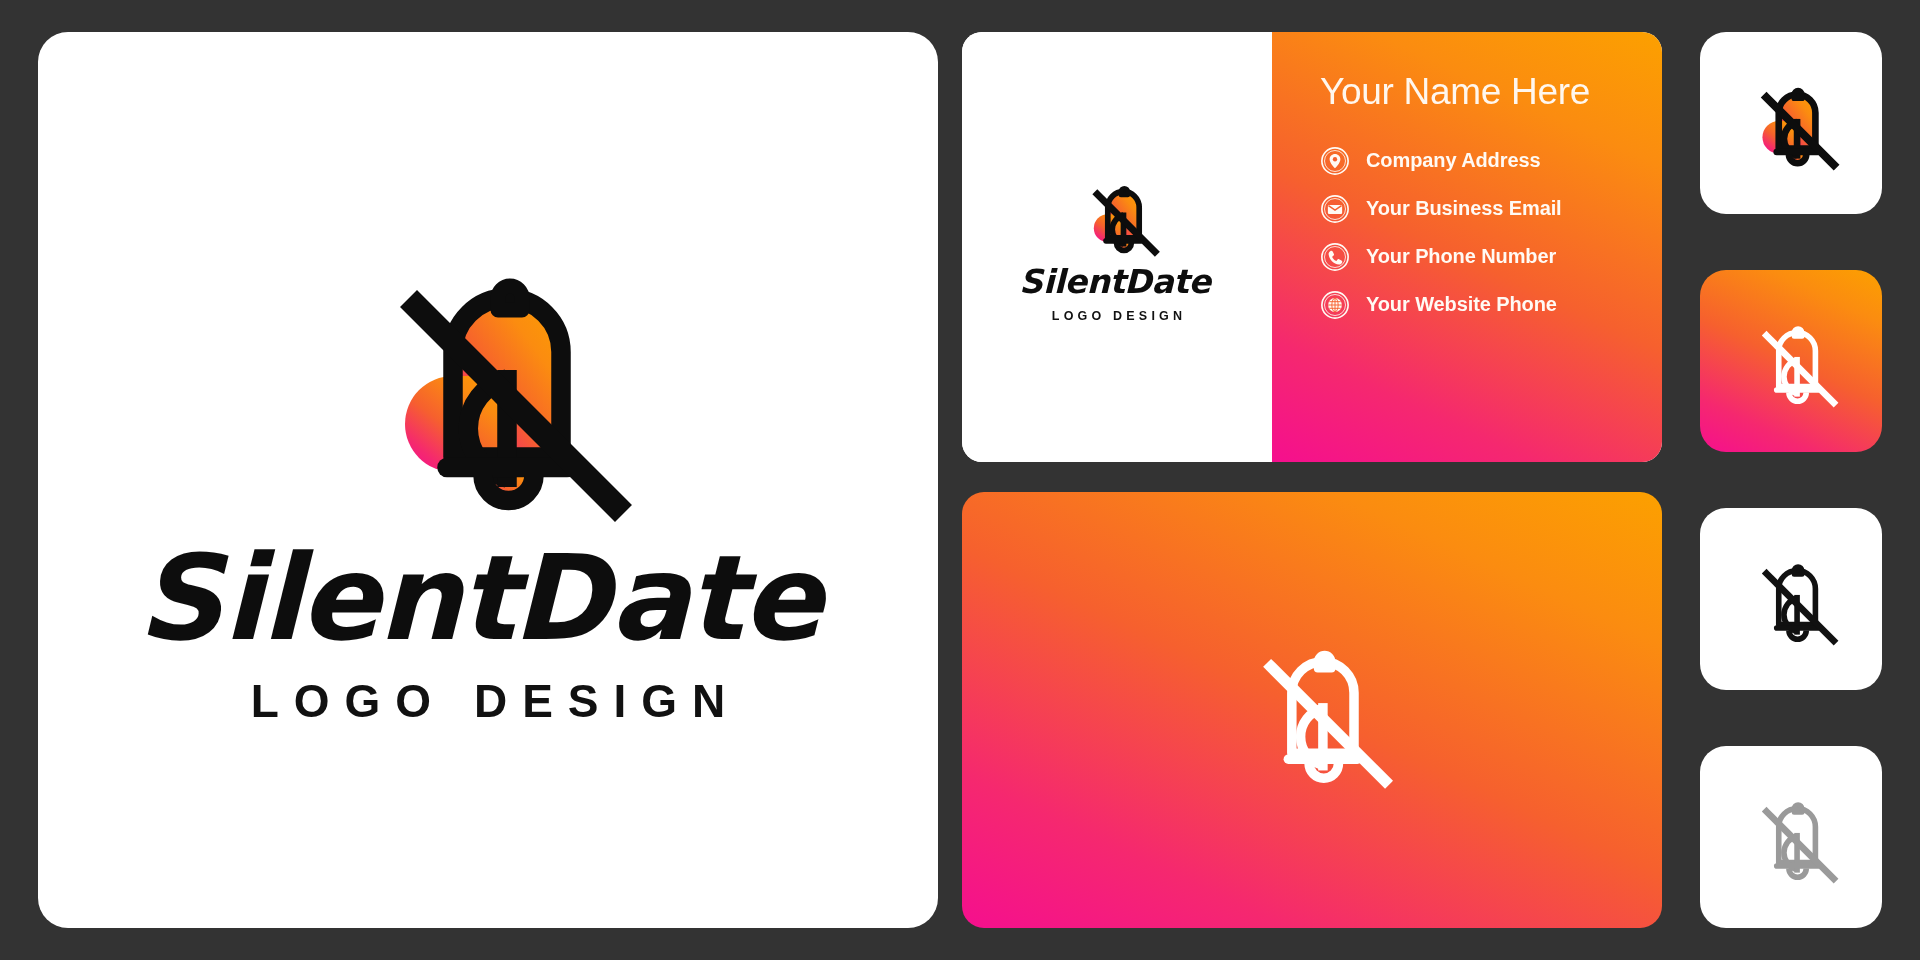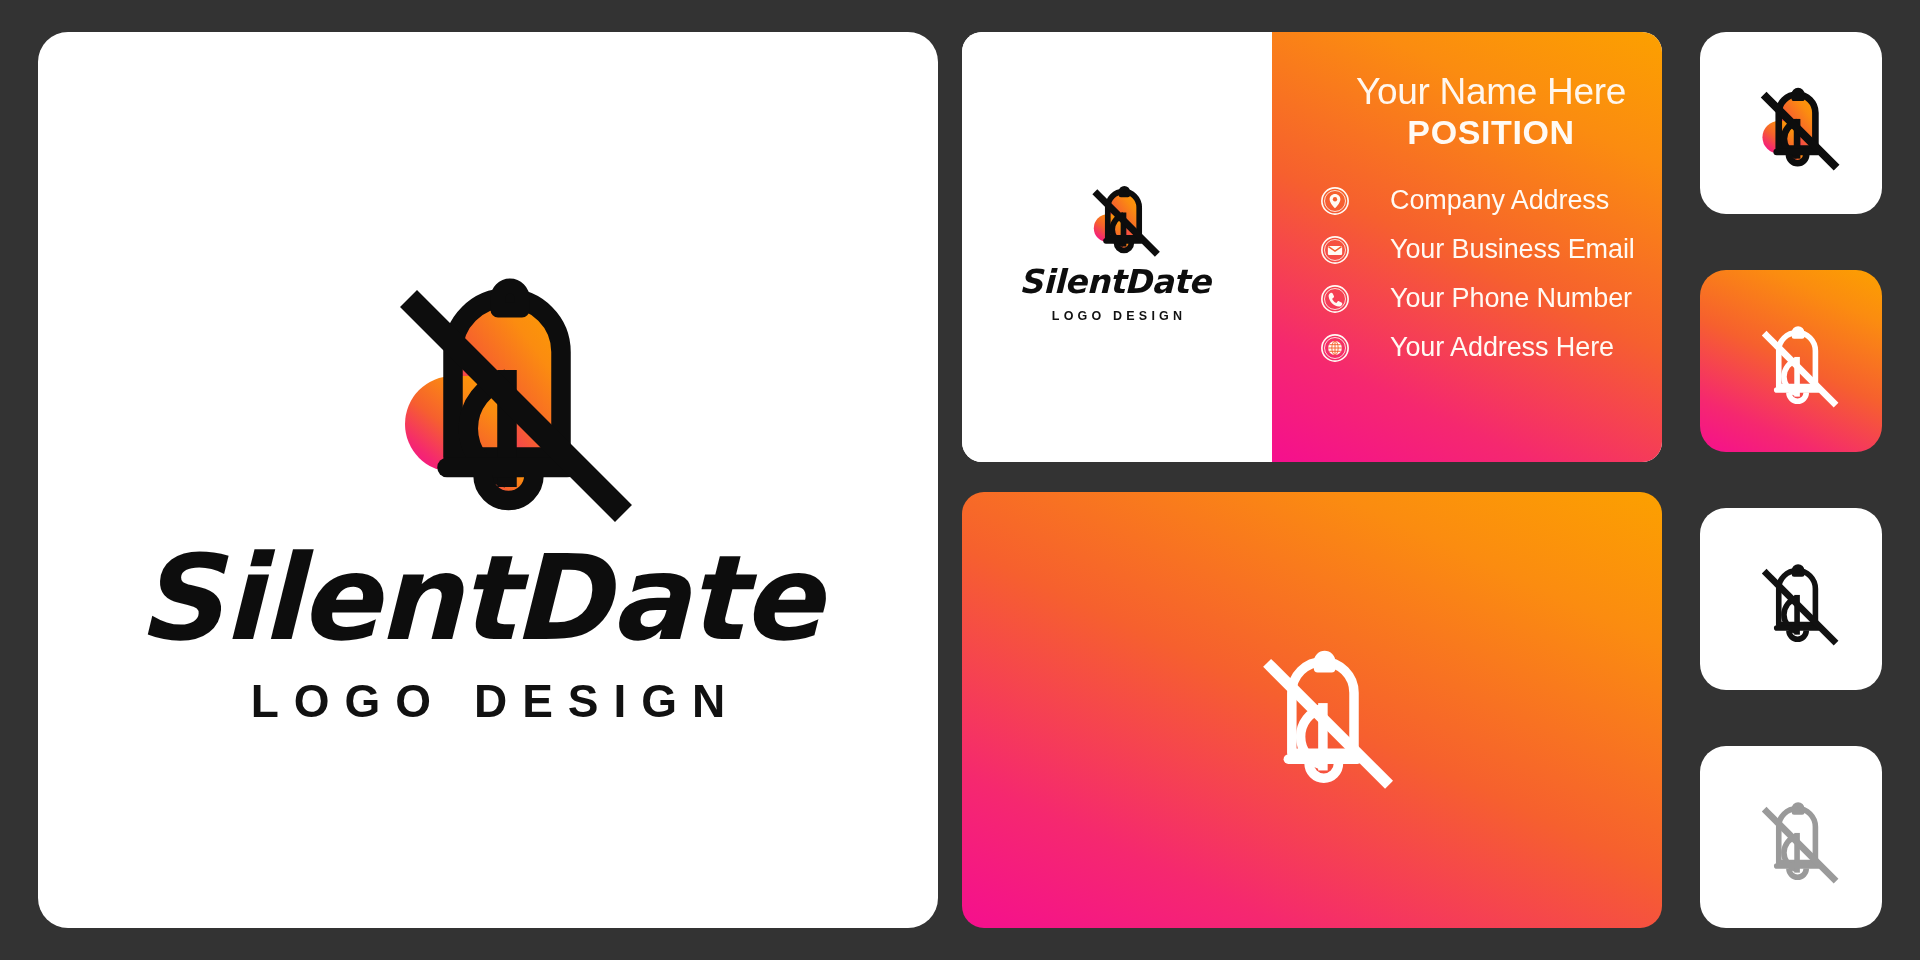--- a/index.html
+++ b/index.html
@@ -118,21 +118,20 @@
     margin-top: 8px;
     margin-left: 4px;
     white-space: nowrap;
   }
 
   .card-right {
     flex: 1;
     background: linear-gradient(205deg, #fca000 0%, #fb8c10 22%, #f6602e 52%, #f5286f 80%, #f50f8e 100%);
     padding: 40px 0 4px 48px;
     color: #fffaf4;
-    text-align: center;
   }
 
   .card-name {
     font-size: 37px;
     font-weight: 400;
     letter-spacing: -0.3px;
     line-height: 1.08;
     color: #fff7ee;
     white-space: nowrap;
   }
@@ -160,26 +159,25 @@
     gap: 16px;
   }
 
   .contact-icon {
     width: 30px;
     height: 30px;
     flex: none;
   }
 
   .contact-text {
-    font-size: 27px;
-    font-weight: normal;
+    font-size: 20px;
+    font-weight: bold;
     letter-spacing: -0.1px;
     color: #fffaf4;
     white-space: nowrap;
-    margin-left: 24px;
   }
 
   
   .showcase {
     position: absolute;
     left: 962px;
     top: 492px;
     width: 700px;
     height: 436px;
     border-radius: 22px;
@@ -293,21 +291,20 @@
         <path d="M102 162 A17 17 0 0 0 136 162" fill="none" stroke="#0d0d0d" stroke-width="13"></path>
         <line x1="58" y1="50" x2="190" y2="182" stroke="#0d0d0d" stroke-width="16" stroke-linecap="square"></line>
       </svg>
 
       <div class="card-wordmark">SilentDate</div>
       <div class="card-tagline">LOGO DESIGN</div>
     </div>
 
     <div class="card-right">
       <div class="card-name">Your Name Here</div>
-      <div class="card-position">POSITION</div>
 
       <div class="contact-list">
 
         <div class="contact-row">
           <svg class="contact-icon" viewBox="0 0 40 40">
             <circle cx="20" cy="20" r="17.5" fill="none" stroke="#fffaf4" stroke-width="2.2"></circle>
             <circle cx="20" cy="20" r="14" fill="none" stroke="#fffaf4" stroke-width="1.1"></circle>
             <path d="M20 10.5 c-4 0-7.2 3.2-7.2 7.2 0 5.4 7.2 12 7.2 12 s7.2-6.6 7.2-12 c0-4-3.2-7.2-7.2-7.2 z" fill="#fffaf4"></path>
             <circle cx="20" cy="17.6" r="2.9" fill="#f6602e"></circle>
           </svg>
@@ -339,21 +336,21 @@
             <circle cx="20" cy="20" r="14" fill="none" stroke="#fffaf4" stroke-width="1.1"></circle>
             <circle cx="20" cy="20" r="9.2" fill="#fffaf4"></circle>
             <g stroke="#f6602e" stroke-width="1.25" fill="none">
               <ellipse cx="20" cy="20" rx="4.2" ry="9.2"></ellipse>
               <line x1="10.8" y1="20" x2="29.2" y2="20"></line>
               <line x1="12.4" y1="15.6" x2="27.6" y2="15.6"></line>
               <line x1="12.4" y1="24.4" x2="27.6" y2="24.4"></line>
               <line x1="20" y1="10.8" x2="20" y2="29.2"></line>
             </g>
           </svg>
-          <span class="contact-text">Your Address Here</span>
+          <span class="contact-text">Your Website Phone</span>
         </div>
 
       </div>
     </div>
   </div>
 
   <div class="showcase">
     <svg class="showcase-mark" viewBox="0 0 220 200">
       <g fill="none" stroke="#ffffff" stroke-width="11" stroke-linejoin="round">
         <path d="M82 80 A36 36 0 0 1 154 80 L154 150 L82 150 Z"></path>

